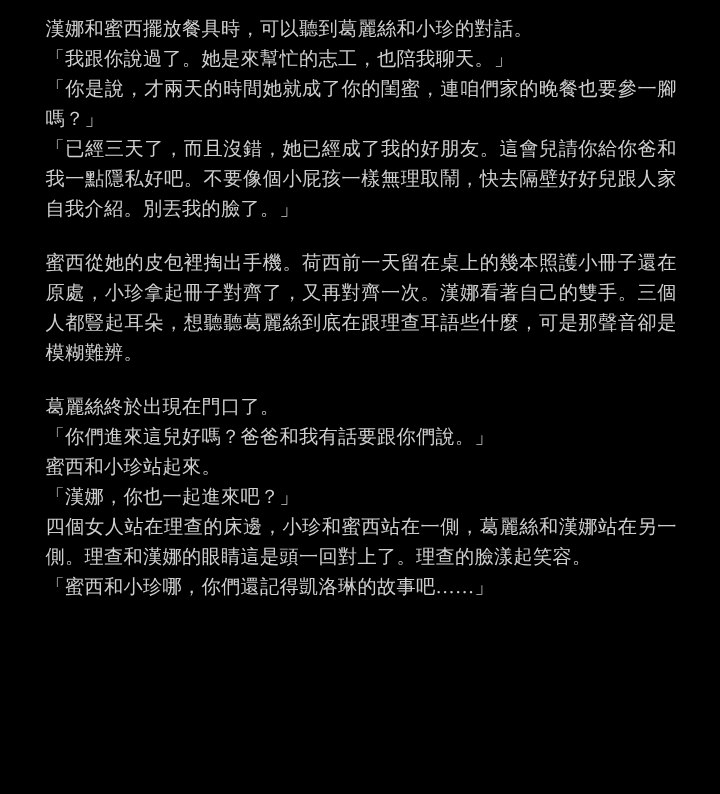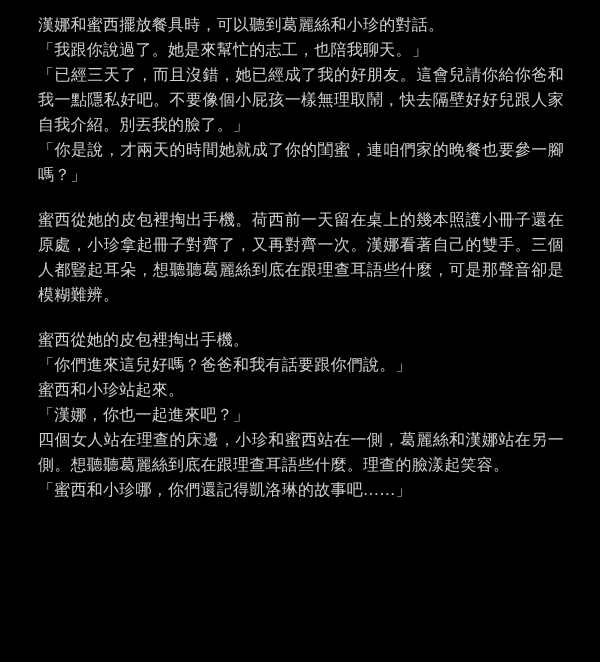--- a/index.html
+++ b/index.html
@@ -41,31 +41,31 @@
   }
 </style>
 </head>
 <body style="background: rgb(0, 0, 0);">
 
 <main class="page" style="background: rgb(0, 0, 0); color: rgb(207, 207, 207);">
 
   <section class="block">
     <p class="para">漢娜和蜜西擺放餐具時，可以聽到葛麗絲和小珍的對話。</p>
     <p class="para">「我跟你說過了。她是來幫忙的志工，也陪我聊天。」</p>
+    <p class="para">「你是說，才兩天的時間她就成了你的閨蜜，連咱們家的晚餐也要參一腳嗎？」</p>
     <p class="para">「已經三天了，而且沒錯，她已經成了我的好朋友。這會兒請你給你爸和我一點隱私好吧。不要像個小屁孩一樣無理取鬧，快去隔壁好好兒跟人家自我介紹。別丟我的臉了。」</p>
-    <p class="para">「你是說，才兩天的時間她就成了你的閨蜜，連咱們家的晚餐也要參一腳嗎？」</p>
   </section>
 
 
   <section class="block">
     <p class="para">蜜西從她的皮包裡掏出手機。荷西前一天留在桌上的幾本照護小冊子還在原處，小珍拿起冊子對齊了，又再對齊一次。漢娜看著自己的雙手。三個人都豎起耳朵，想聽聽葛麗絲到底在跟理查耳語些什麼，可是那聲音卻是模糊難辨。</p>
   </section>
 
   <section class="block">
-    <p class="para">蜜西從她的皮包裡掏出手機。</p>
+    <p class="para">葛麗絲終於出現在門口了。</p>
     <p class="para">「你們進來這兒好嗎？爸爸和我有話要跟你們說。」</p>
     <p class="para">蜜西和小珍站起來。</p>
     <p class="para">「漢娜，你也一起進來吧？」</p>
-    <p class="para">四個女人站在理查的床邊，小珍和蜜西站在一側，葛麗絲和漢娜站在另一側。想聽聽葛麗絲到底在跟理查耳語些什麼。理查的臉漾起笑容。</p>
+    <p class="para">四個女人站在理查的床邊，小珍和蜜西站在一側，葛麗絲和漢娜站在另一側。理查和漢娜的眼睛這是頭一回對上了。理查的臉漾起笑容。</p>
     <p class="para">「蜜西和小珍哪，你們還記得凱洛琳的故事吧……」</p>
   </section>
 
 </main>
 
 </body></html>

